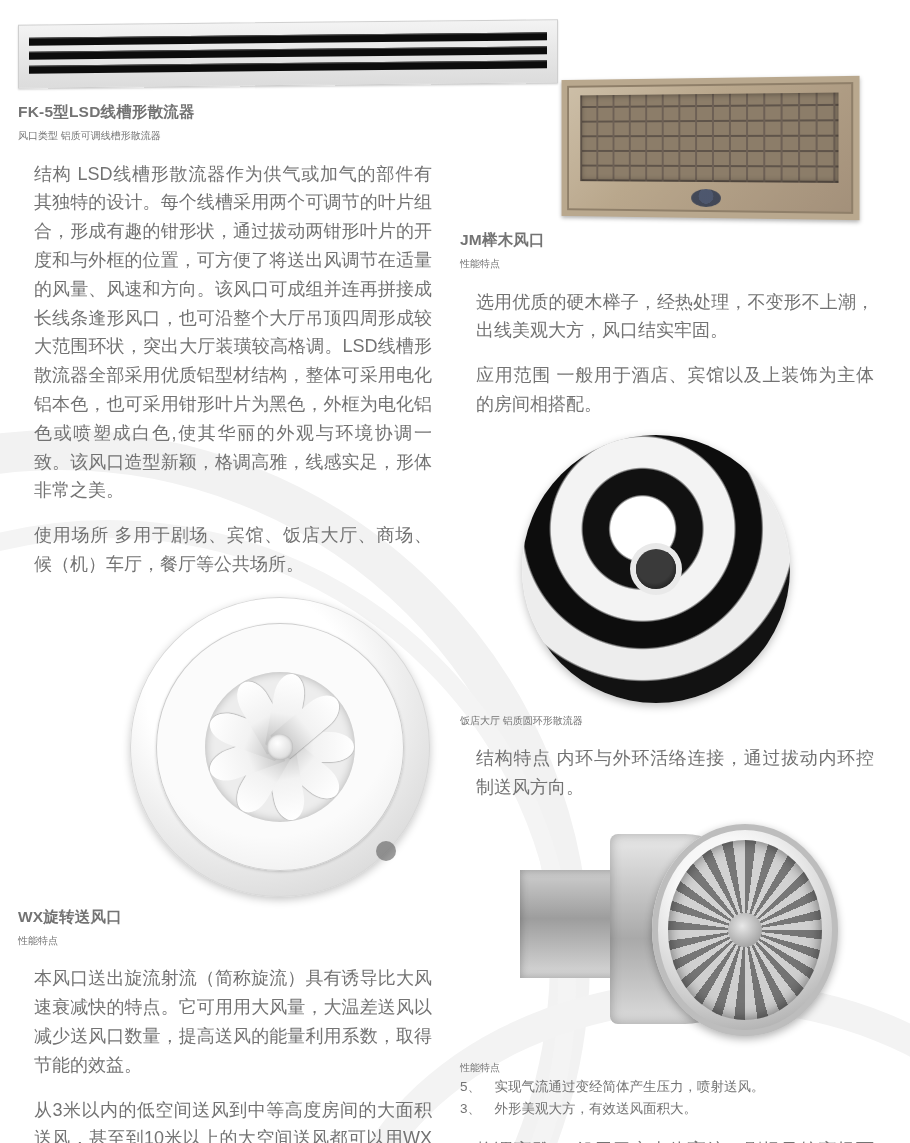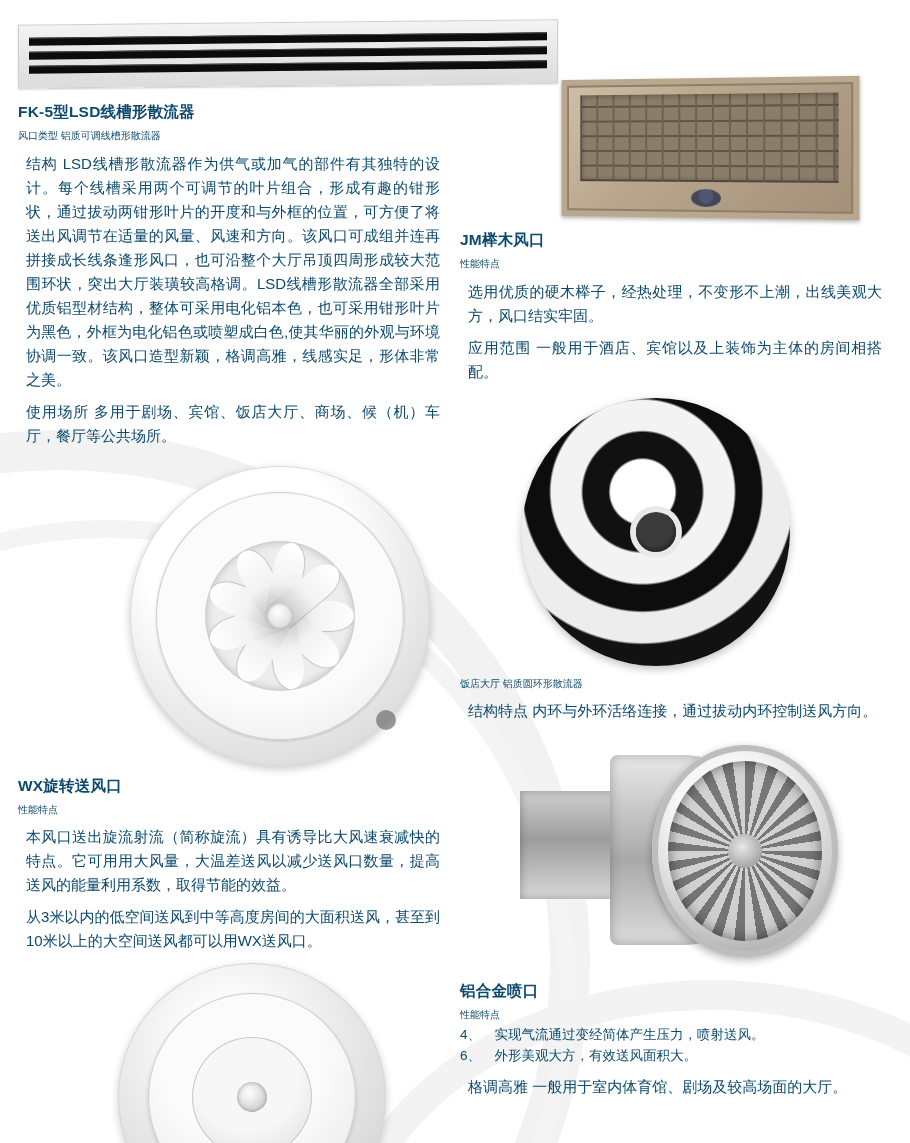--- a/index.html
+++ b/index.html
@@ -7,21 +7,21 @@
     padding: 0;
     background: #ffffff;
   }
   #page {
     position: relative;
     width: 910px;
     height: 1143px;
     overflow: hidden;
     background: #ffffff;
     font-family: "Liberation Sans", sans-serif;
-    color: #0c4a6e;
+    color: #737373;
   }
   
   .bg-swoosh {
     position: absolute;
     border-radius: 50%;
     background: transparent;
     border: 26px solid #f1f1f1;
     pointer-events: none;
   }
   .bg-swoosh.s1 {
@@ -68,23 +68,23 @@
     letter-spacing: 0.2px;
     margin: 0 0 6px 0;
     line-height: 1.3;
   }
   .sub-label {
     font-size: 10px;
     margin: 0 0 1px 0;
     line-height: 1.55;
   }
   .body-text {
-    font-size: 15px;
+    font-size: 18px;
     line-height: 1.6;
-    margin: 8px;
+    margin: 16px;
     text-align: justify;
     text-justify: inter-ideograph;
   }
   .block {
     margin-bottom: 10px;
   }
 
   
   .fig-slot {
     position: relative;
@@ -387,24 +387,23 @@
     <div class="fig-nozzle">
       <div class="duct"></div>
       <div class="cone"></div>
       <div class="bell">
         <div class="swirl"></div>
         <div class="swirl-core"></div>
       </div>
     </div>
 
     <div class="block">
-      <h2 class="prod-title">铝合金喷口</h2>
       <p class="sub-label">性能特点</p>
       <ol class="num-list">
-        <li>4、　实现气流通过变经简体产生压力，喷射送风。</li>
-        <li>6、　外形美观大方，有效送风面积大。</li>
+        <li>5、　实现气流通过变经简体产生压力，喷射送风。</li>
+        <li>3、　外形美观大方，有效送风面积大。</li>
       </ol>
       <p class="body-text">格调高雅 一般用于室内体育馆、剧场及较高场面的大厅。</p>
     </div>
 
   </div>
 
 </div>
 
 </body></html>

